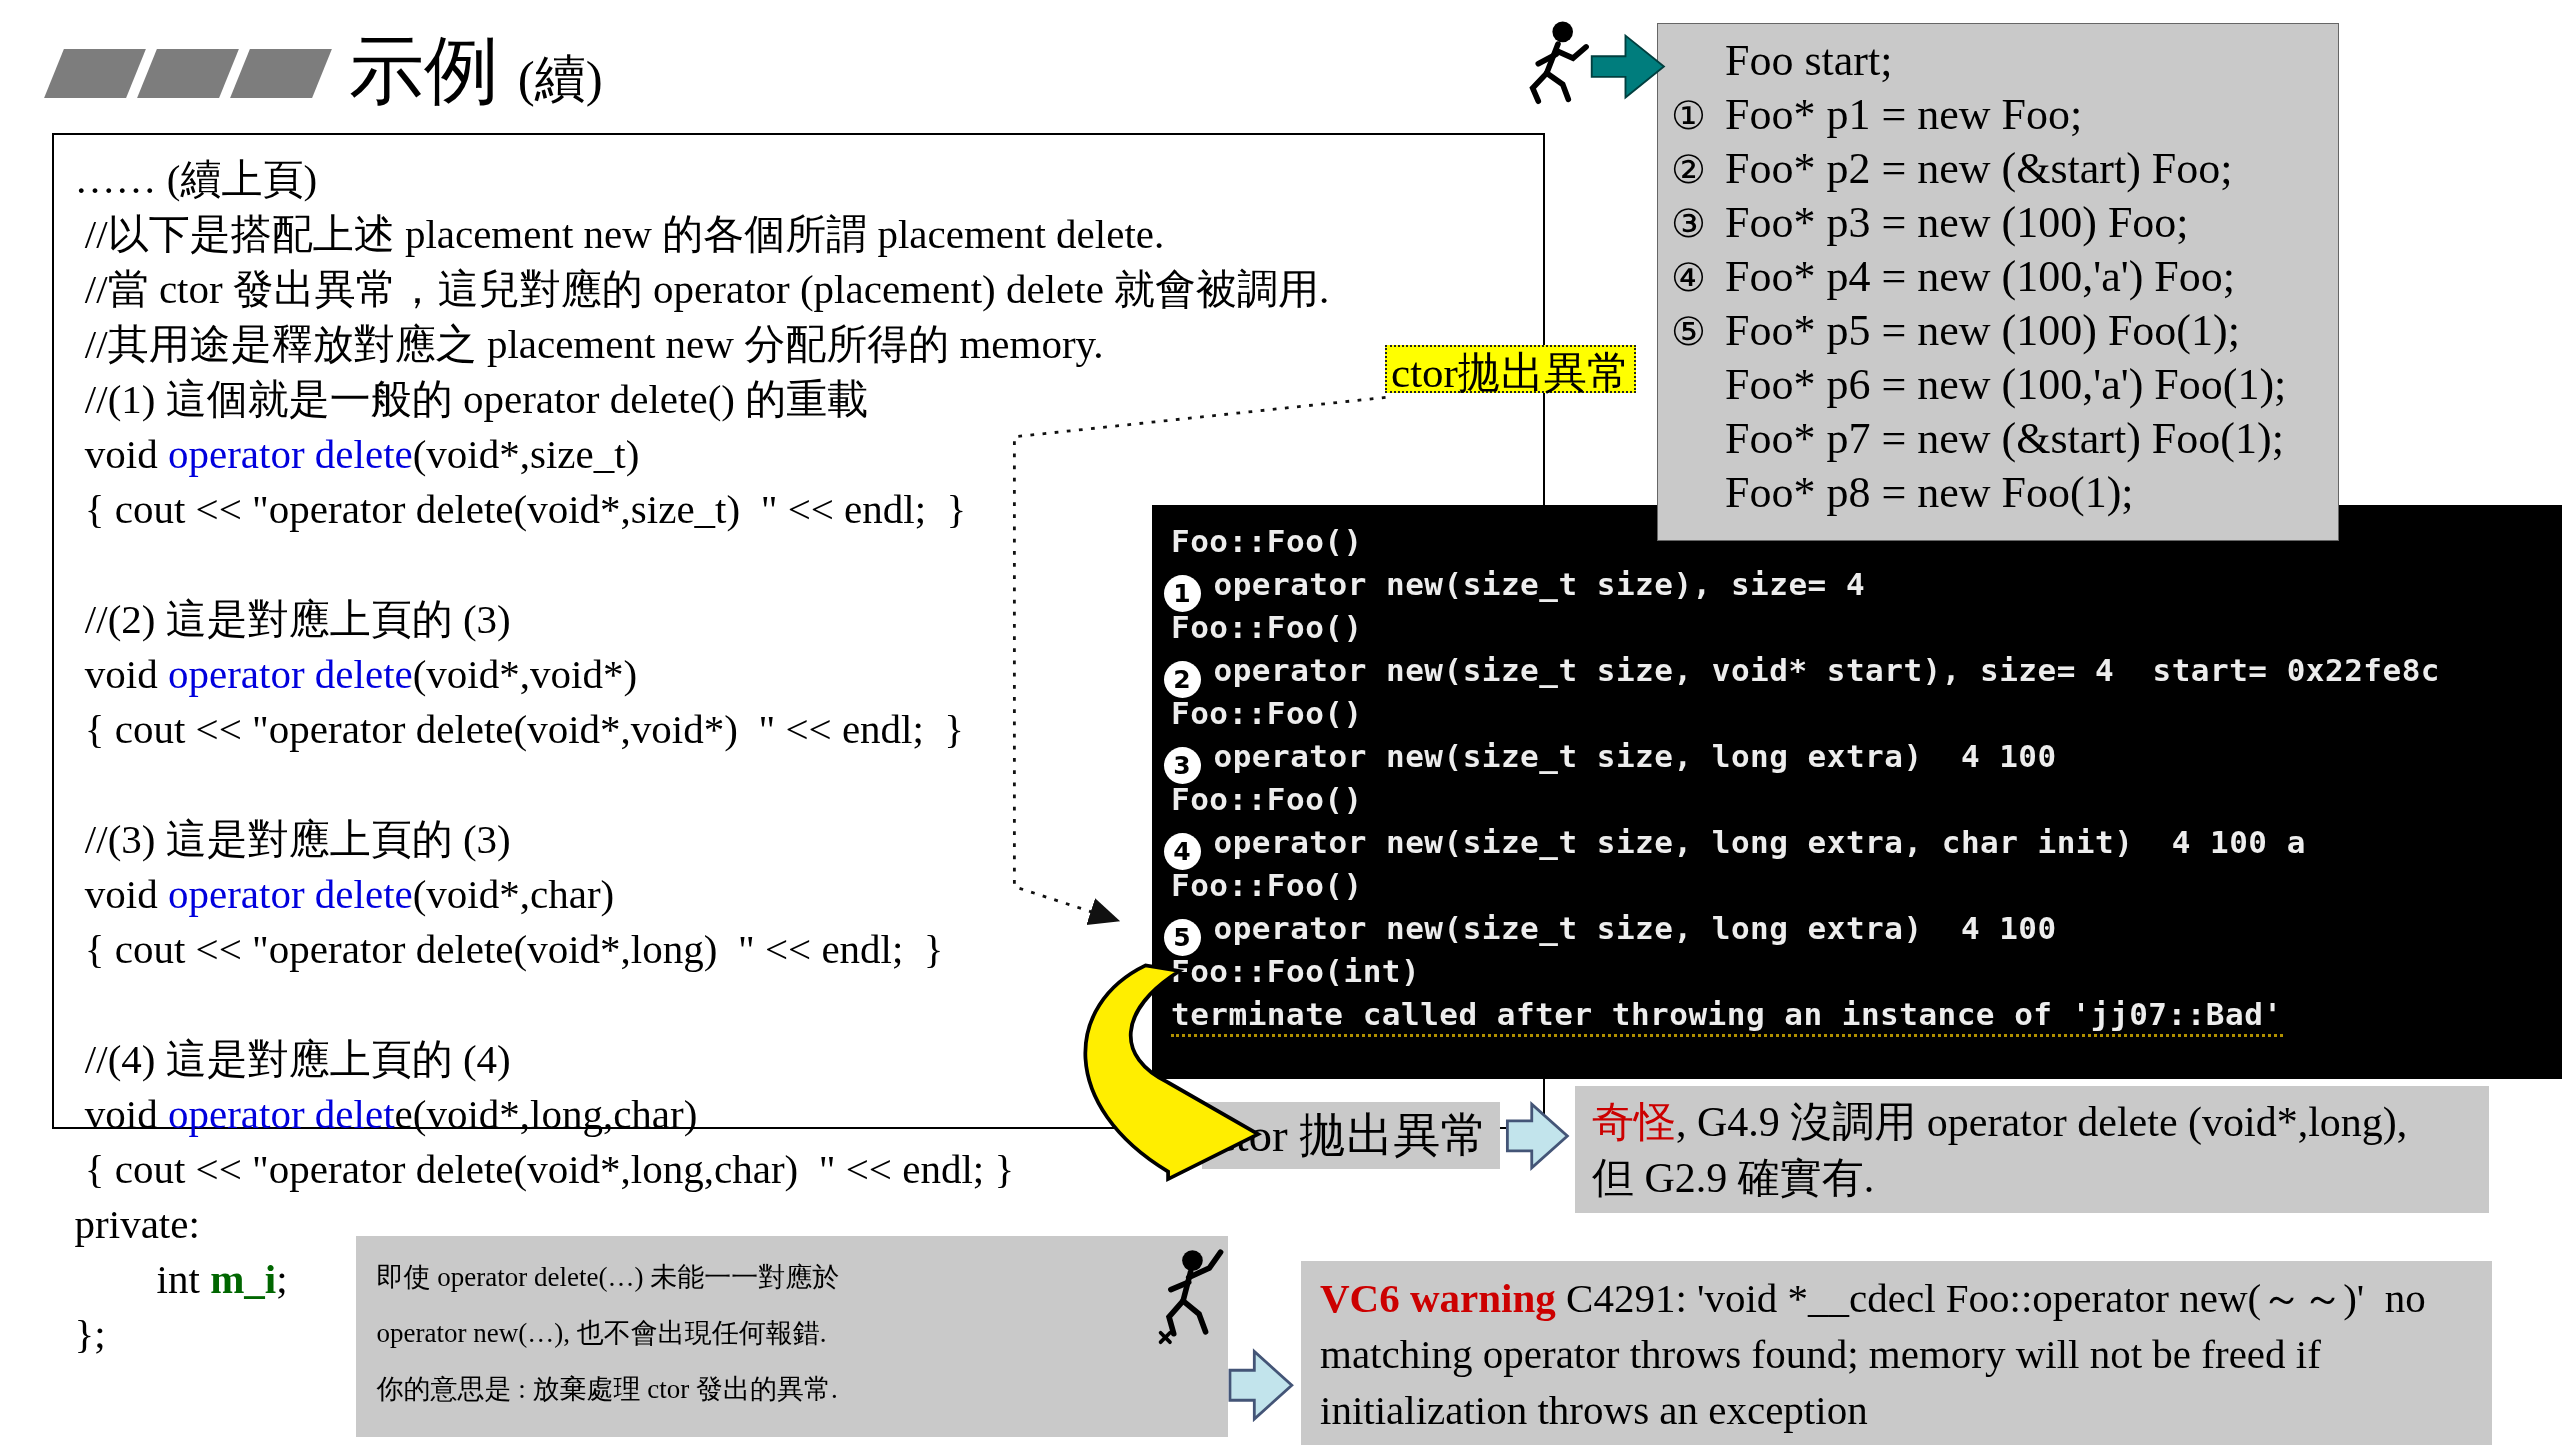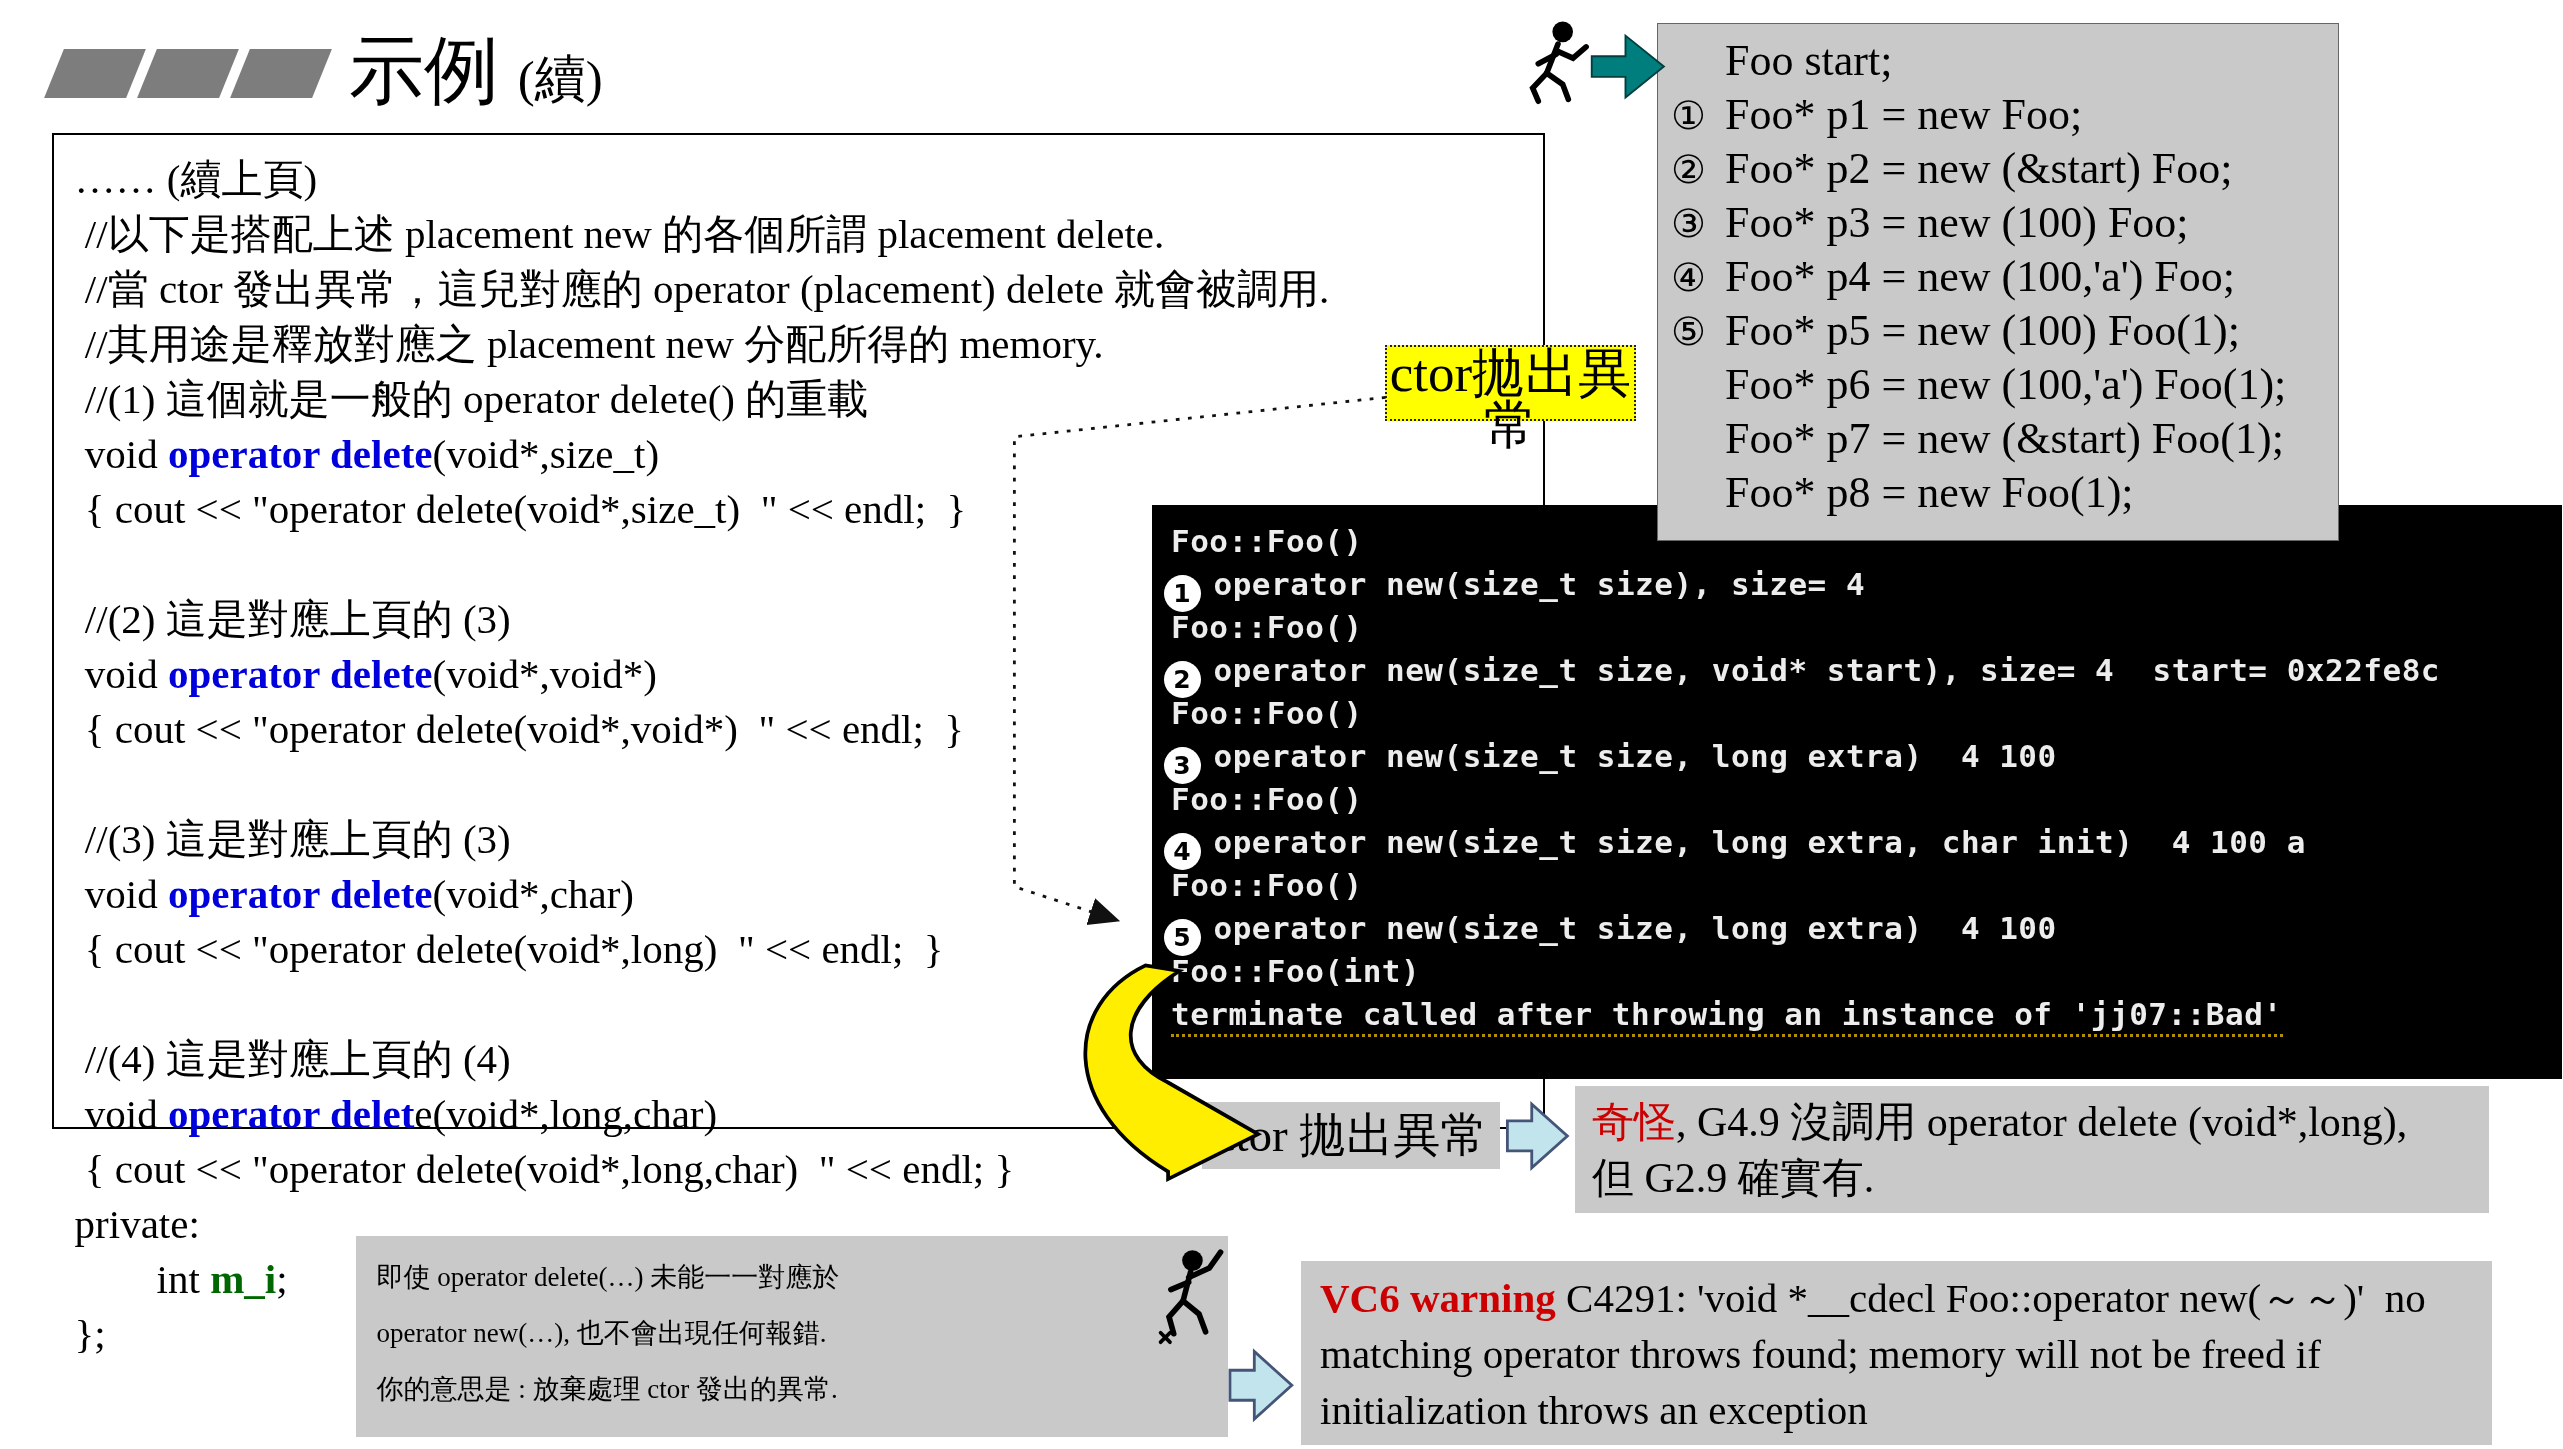--- a/index.html
+++ b/index.html
@@ -12,21 +12,21 @@
                   transform:skewX(-22deg);margin-right:11.2px;}
   .page-title{position:absolute;left:349px;top:20.6px;font-size:75px;z-index:2;}
   .page-title .suffix{font-size:51px;}
 
   
   .left-box{position:absolute;left:52px;top:133px;width:1493px;height:996px;
             border:2.8px solid #000;box-sizing:border-box;background:#fff;z-index:1;}
   .left-code{position:absolute;left:20.6px;top:17px;font-size:41px;line-height:55px;}
   .tline{white-space:pre;}
   .left-code .tline{height:55px;}
-  .kw{color:#0000dd;font-weight:bold;}
+  .kw{color:#0000dd;font-weight:normal;}
   .mem{color:#006600;font-weight:bold;}
   .red{color:#cc0000;}
   .redb{color:#cc0000;font-weight:bold;}
 
   
   .right-code{position:absolute;left:1657px;top:23.4px;width:682px;height:518px;
               background:#c9c9c9;border:1.9px solid #666;box-sizing:border-box;z-index:4;
               padding:9.4px 0 0 13px;font-size:44px;line-height:54px;}
   .right-code .tline{height:54px;}
   .right-code .gutter{display:inline-block;width:54px;font-size:39px;
@@ -39,23 +39,23 @@
            line-height:43px;color:#ededed;letter-spacing:0.5px;}
   .console .tline{height:43px;}
   .console .gutter{display:inline-block;width:0;overflow:visible;}
   .console .gutter.has-num{width:37px;height:37px;margin-left:-7.5px;margin-right:13px;
            border-radius:50%;background:#fff;color:#000;text-align:center;line-height:37px;
            font-family:"DejaVu Sans",sans-serif;font-size:25px;font-weight:bold;
            vertical-align:-6.6px;letter-spacing:0;}
   .uline{border-bottom:3.7px dotted #b09000;padding-bottom:1.9px;}
 
   
-  .ctor-label{position:absolute;left:1385px;top:345px;width:251px;height:76px;
+  .ctor-label{position:absolute;left:1385px;top:345px;width:251px;height:48px;
               background:#ffff00;border:2.8px dotted #222;box-sizing:border-box;z-index:5;
-              font-size:53px;text-align:center;line-height:52px;}
+              font-size:43px;text-align:center;line-height:52px;}
 
   
   .gray-box{position:absolute;background:#c9c9c9;z-index:5;box-sizing:border-box;}
   .ctor-box{left:1202px;top:1102px;width:298px;height:67px;font-size:47px;
             text-align:center;line-height:67px;}
   .strange-box{left:1575px;top:1086px;width:914px;height:127px;
                font-size:42px;line-height:56px;padding:7.5px 0 0 17px;}
   .advice-box{left:356px;top:1236px;width:872px;height:201px;
               font-size:27px;line-height:56px;padding:13px 0 0 20.6px;}
   .vc6-box{left:1301px;top:1261px;width:1191px;height:184px;

